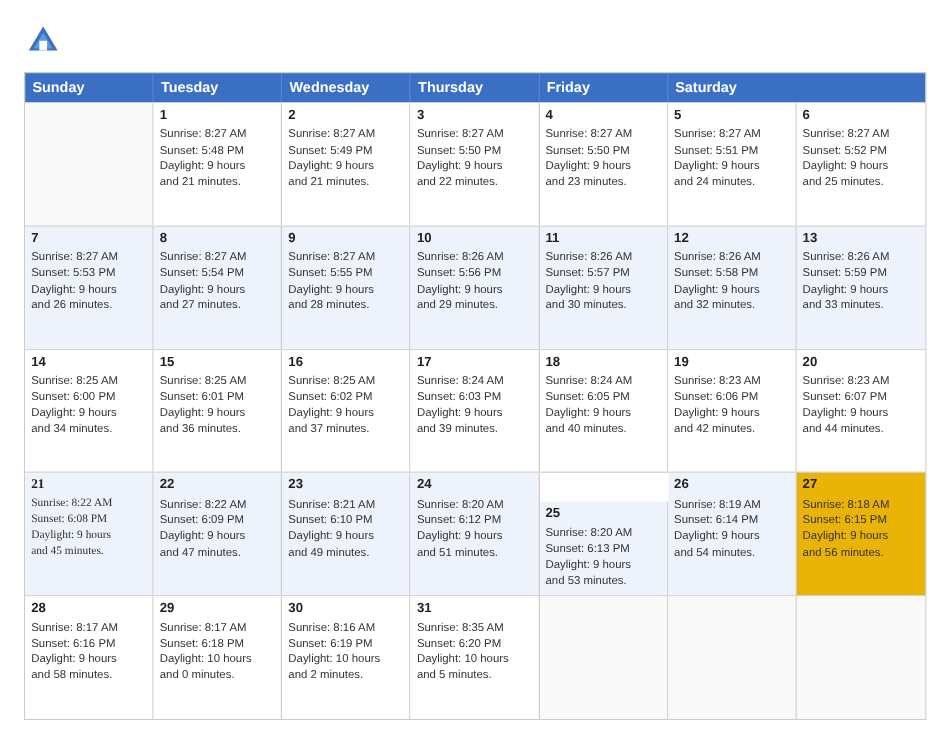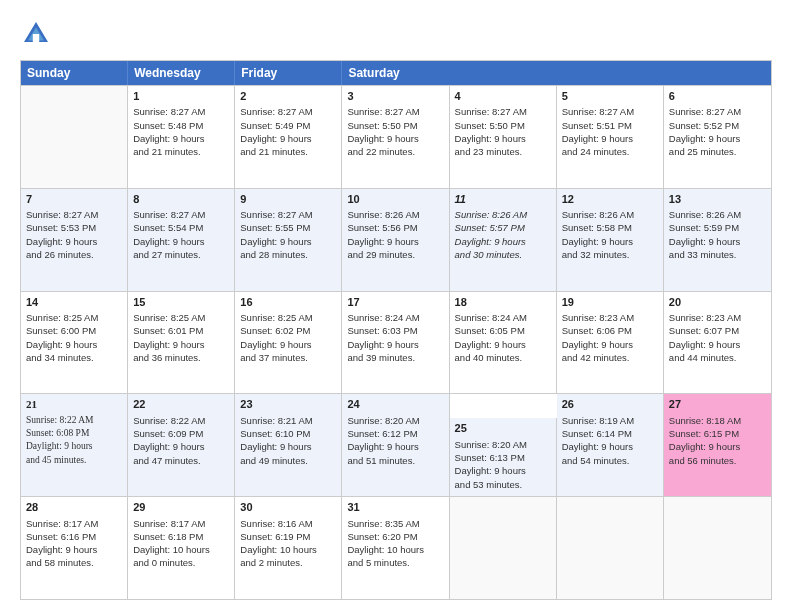--- a/index.html
+++ b/index.html
@@ -122,21 +122,23 @@
       </div>
     </div>
     <div class="title-area">
       <div class="month-title"></div>
       <div class="location"></div>
     </div>
   </div>
   <div class="calendar">
     <div class="cal-header" id="cal-header">
         <div class="cal-header-cell">Sunday</div>
+        <div class="cal-header-cell">Tuesday</div>
         <div class="cal-header-cell">Wednesday</div>
+        <div class="cal-header-cell">Thursday</div>
         <div class="cal-header-cell">Friday</div>
         <div class="cal-header-cell">Saturday</div>
       </div>
     <div class="cal-body" id="cal-body">
         <div class="cal-row">
           <div class="cal-cell empty"></div>
           <div class="cal-cell">
             <span class="day-num">1</span>
             <div>Sunrise: 8:27 AM</div>
             <div>Sunset: 5:48 PM</div>
@@ -201,21 +203,21 @@
             <div>Daylight: 9 hours</div>
             <div>and 28 minutes.</div>
           </div>
           <div class="cal-cell" style="background: rgb(237, 242, 251);">
             <span class="day-num">10</span>
             <div>Sunrise: 8:26 AM</div>
             <div>Sunset: 5:56 PM</div>
             <div>Daylight: 9 hours</div>
             <div>and 29 minutes.</div>
           </div>
-          <div class="cal-cell" style="background: rgb(237, 242, 251); font-style: italic;">
+          <div class="cal-cell" style="background: rgb(237, 242, 251);">
             <span class="day-num">11</span>
             <div>Sunrise: 8:26 AM</div>
             <div>Sunset: 5:57 PM</div>
             <div>Daylight: 9 hours</div>
             <div>and 30 minutes.</div>
           </div>
           <div class="cal-cell" style="background: rgb(237, 242, 251);">
             <span class="day-num">12</span>
             <div>Sunrise: 8:26 AM</div>
             <div>Sunset: 5:58 PM</div>
@@ -317,21 +319,21 @@
             <div>Daylight: 9 hours</div>
             <div>and 53 minutes.</div>
           </div>
           <div class="cal-cell" style="background: rgb(237, 242, 251);">
             <span class="day-num">26</span>
             <div>Sunrise: 8:19 AM</div>
             <div>Sunset: 6:14 PM</div>
             <div>Daylight: 9 hours</div>
             <div>and 54 minutes.</div>
           </div>
-          <div class="cal-cell" style="background: #f9a8d4;">
+          <div class="cal-cell" style="background: #eab308;">
             <span class="day-num">27</span>
             <div>Sunrise: 8:18 AM</div>
             <div>Sunset: 6:15 PM</div>
             <div>Daylight: 9 hours</div>
             <div>and 56 minutes.</div>
           </div>
         </div>
         <div class="cal-row">
           <div class="cal-cell">
             <span class="day-num">28</span>

